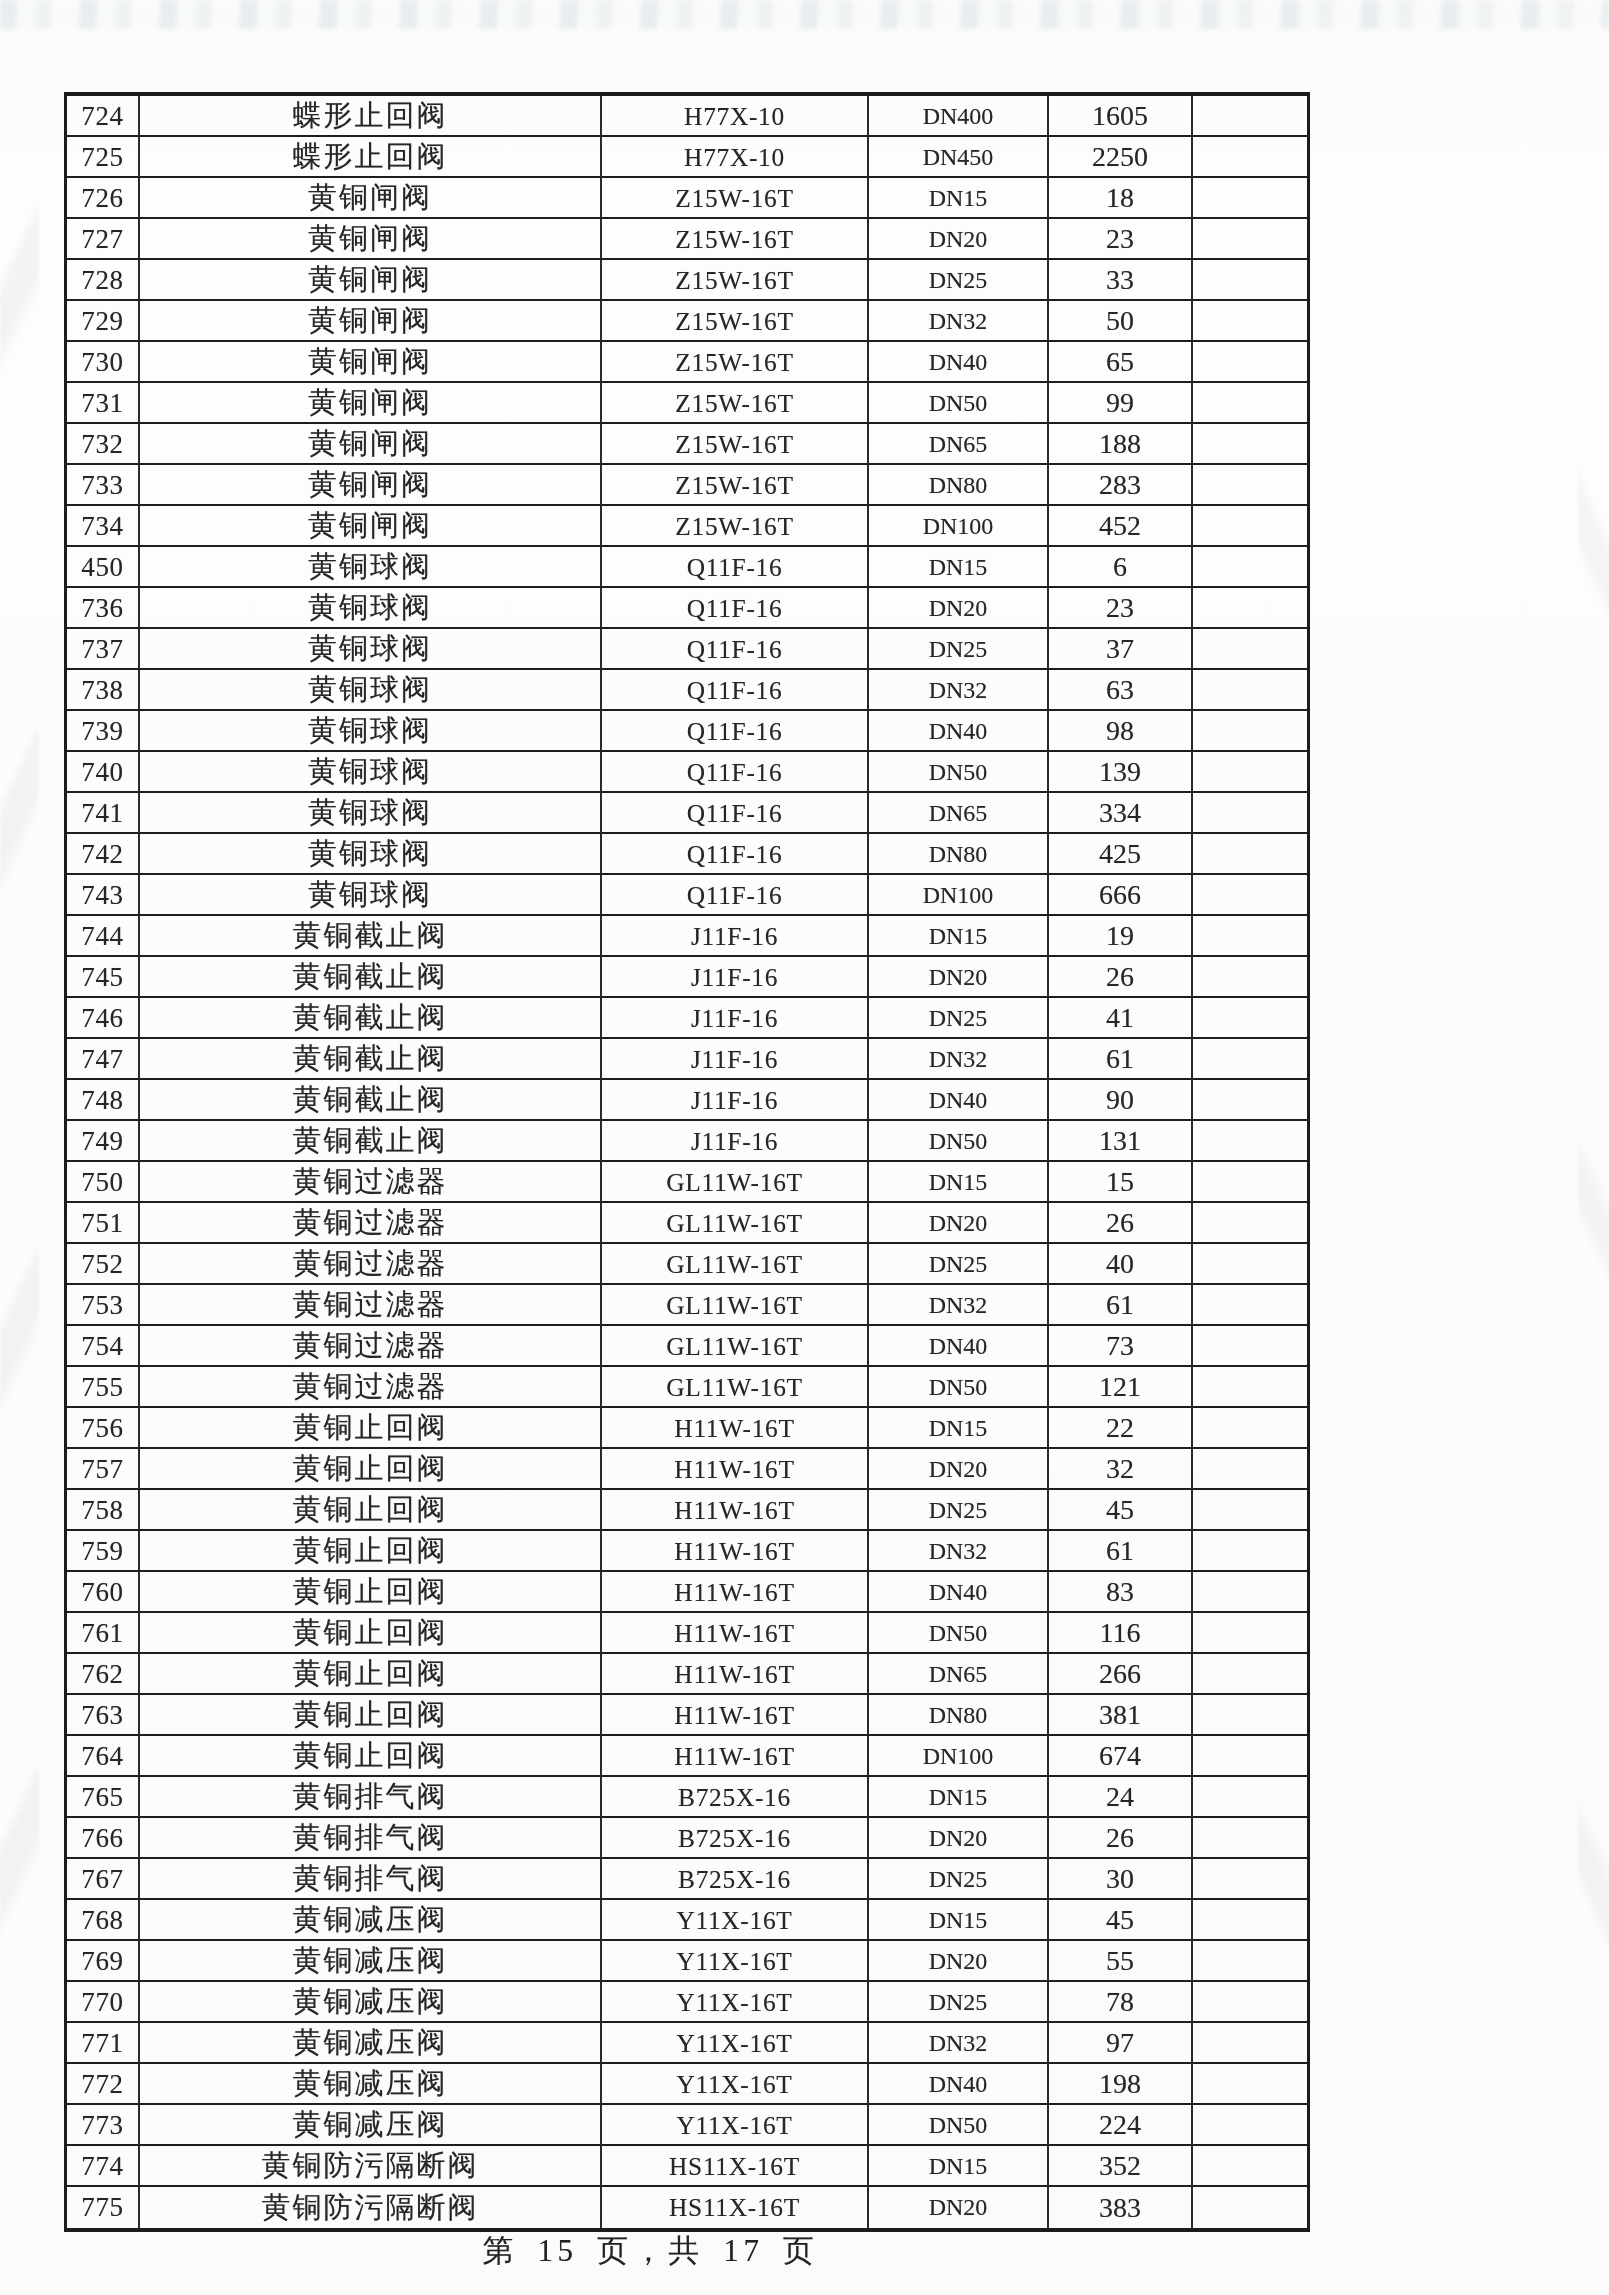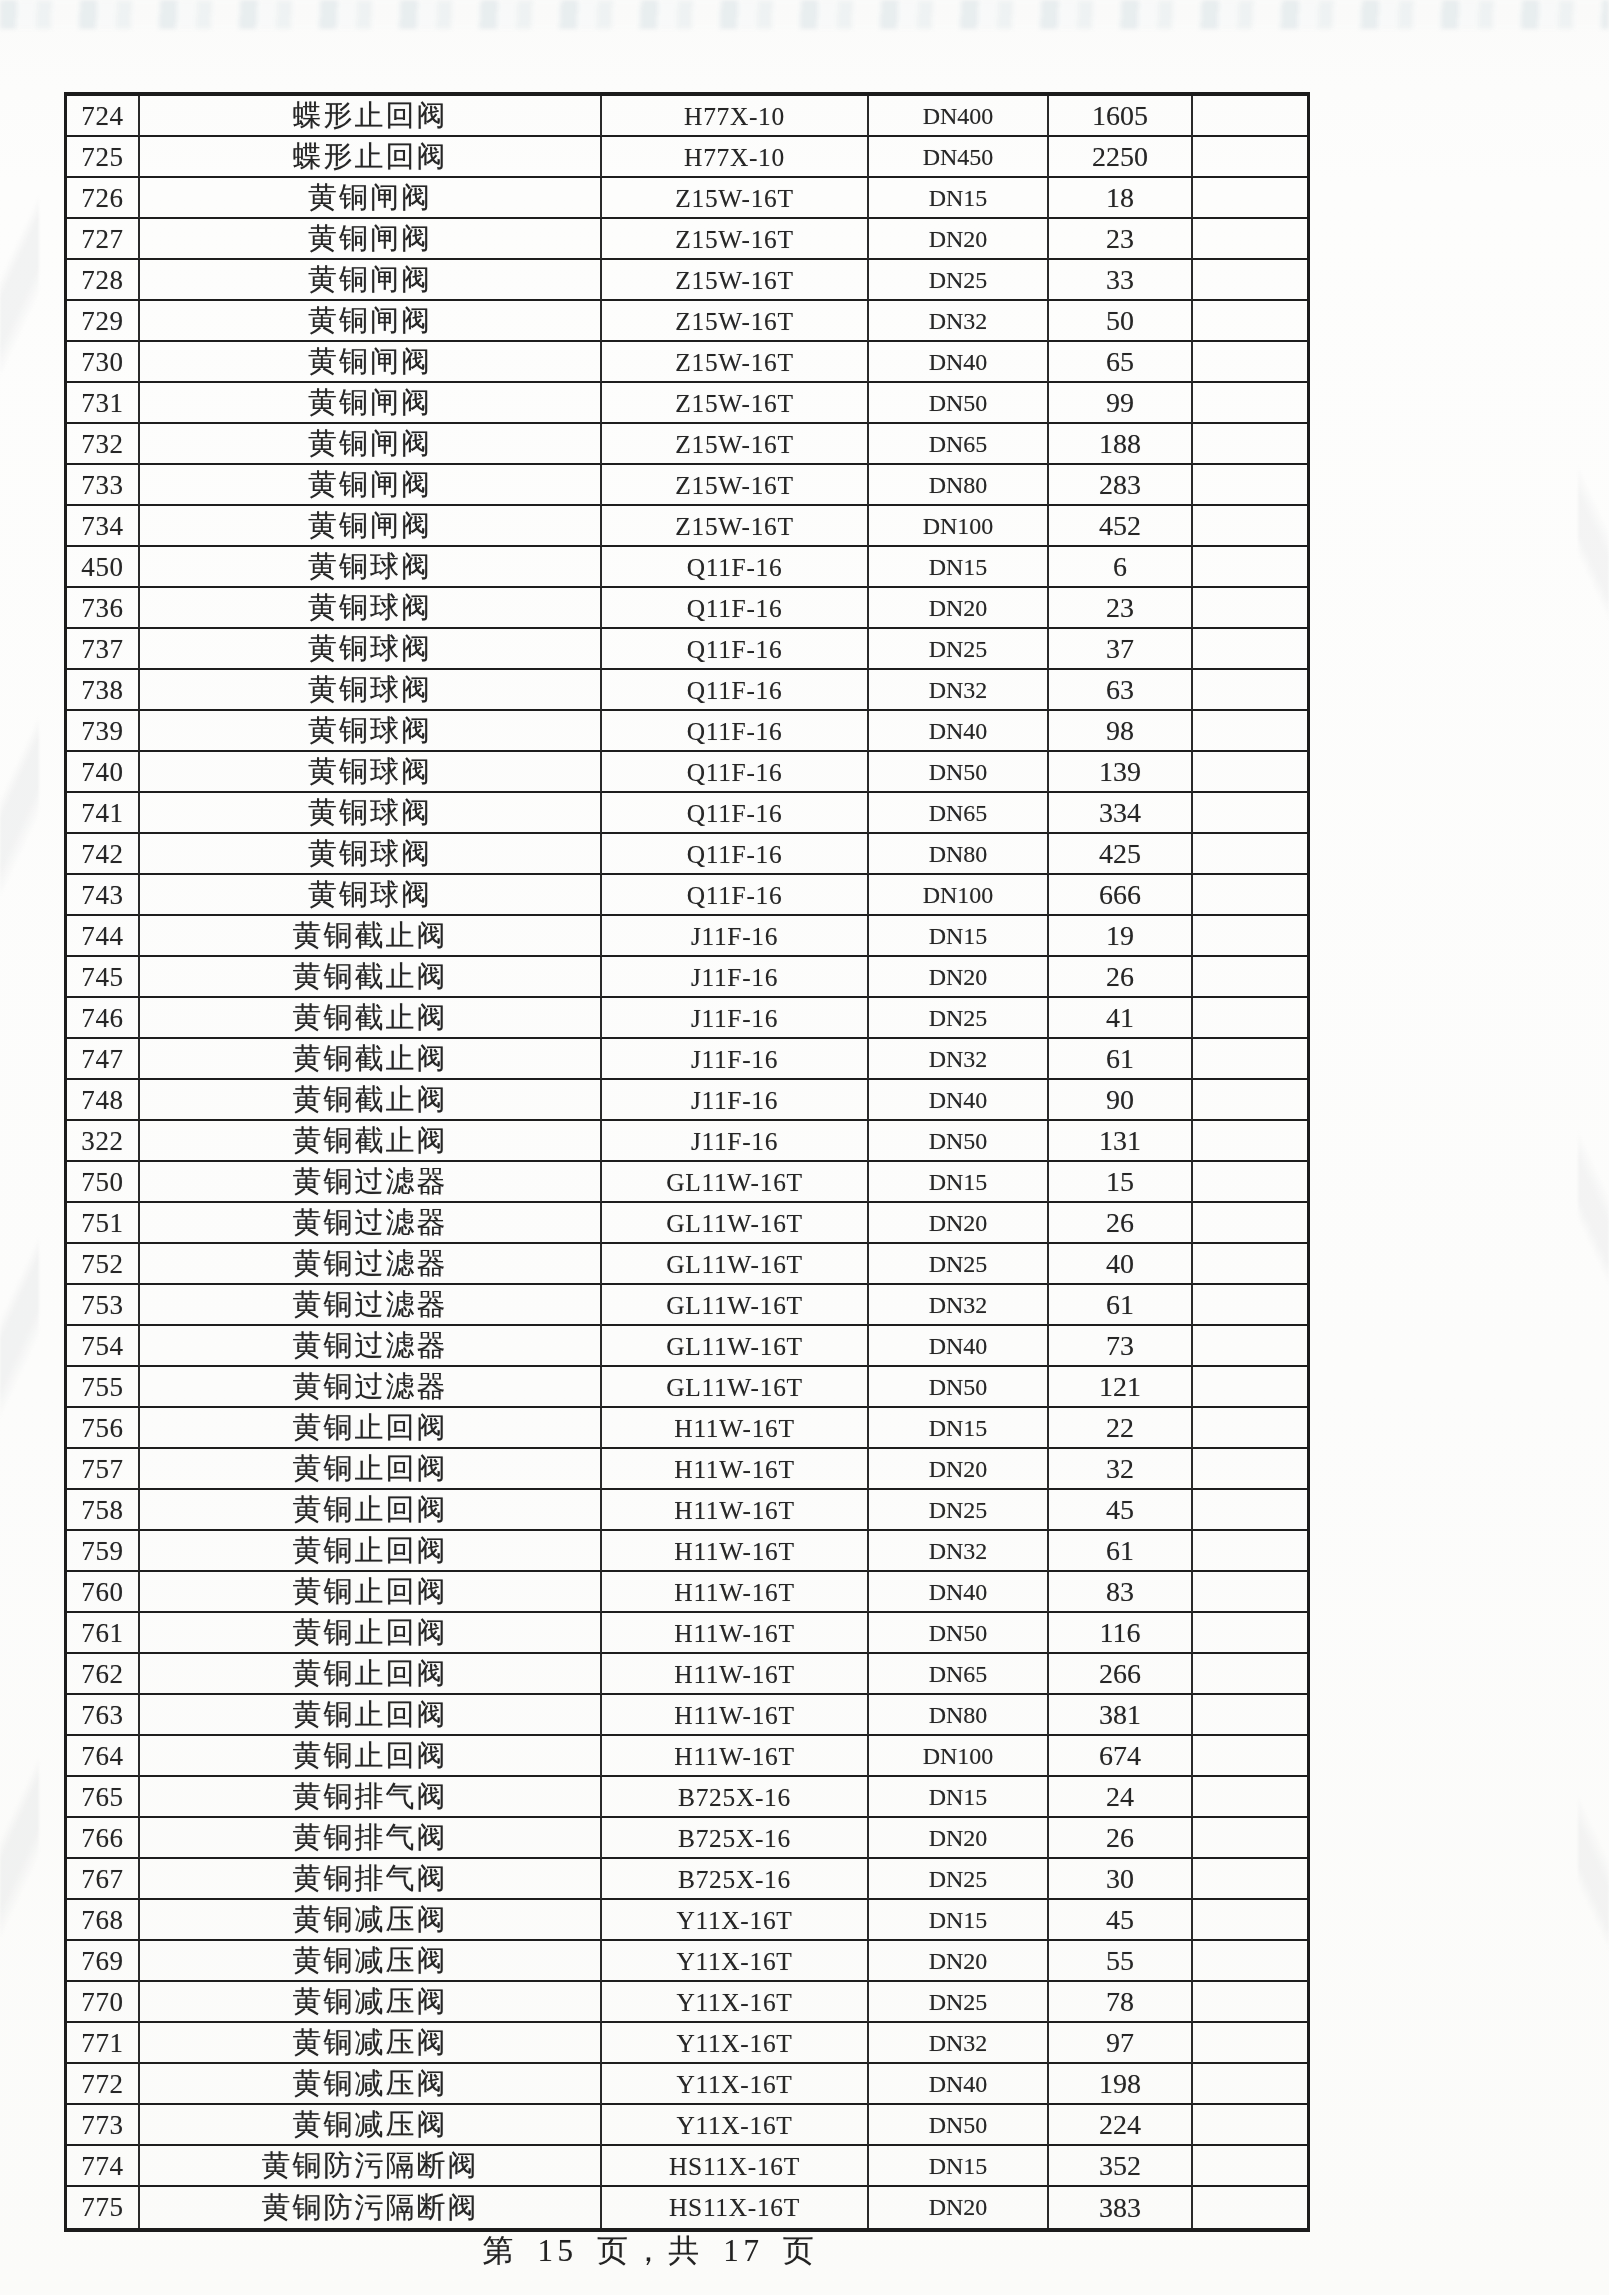--- a/index.html
+++ b/index.html
@@ -295,21 +295,21 @@
       </div>
       <div class="t-row">
         <div class="t-cell c-no">748</div>
         <div class="t-cell c-name">黄铜截止阀</div>
         <div class="t-cell c-model">J11F-16</div>
         <div class="t-cell c-spec">DN40</div>
         <div class="t-cell c-price">90</div>
         <div class="t-cell c-note"></div>
       </div>
       <div class="t-row">
-        <div class="t-cell c-no">322</div>
+        <div class="t-cell c-no">749</div>
         <div class="t-cell c-name">黄铜截止阀</div>
         <div class="t-cell c-model">J11F-16</div>
         <div class="t-cell c-spec">DN50</div>
         <div class="t-cell c-price">131</div>
         <div class="t-cell c-note"></div>
       </div>
       <div class="t-row">
         <div class="t-cell c-no">750</div>
         <div class="t-cell c-name">黄铜过滤器</div>
         <div class="t-cell c-model">GL11W-16T</div>

